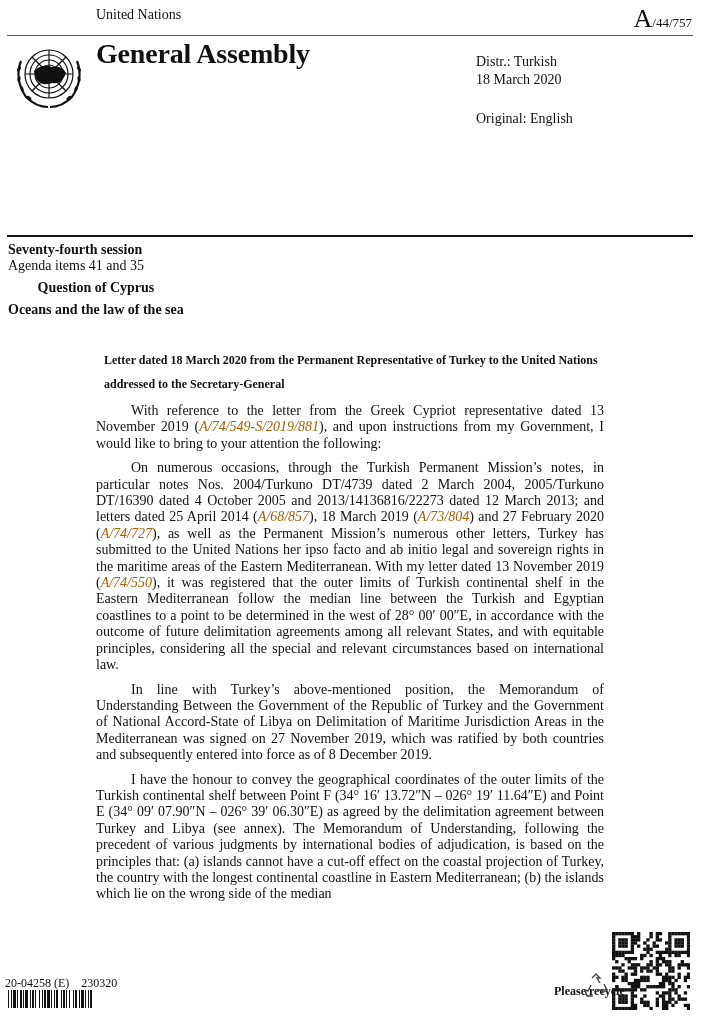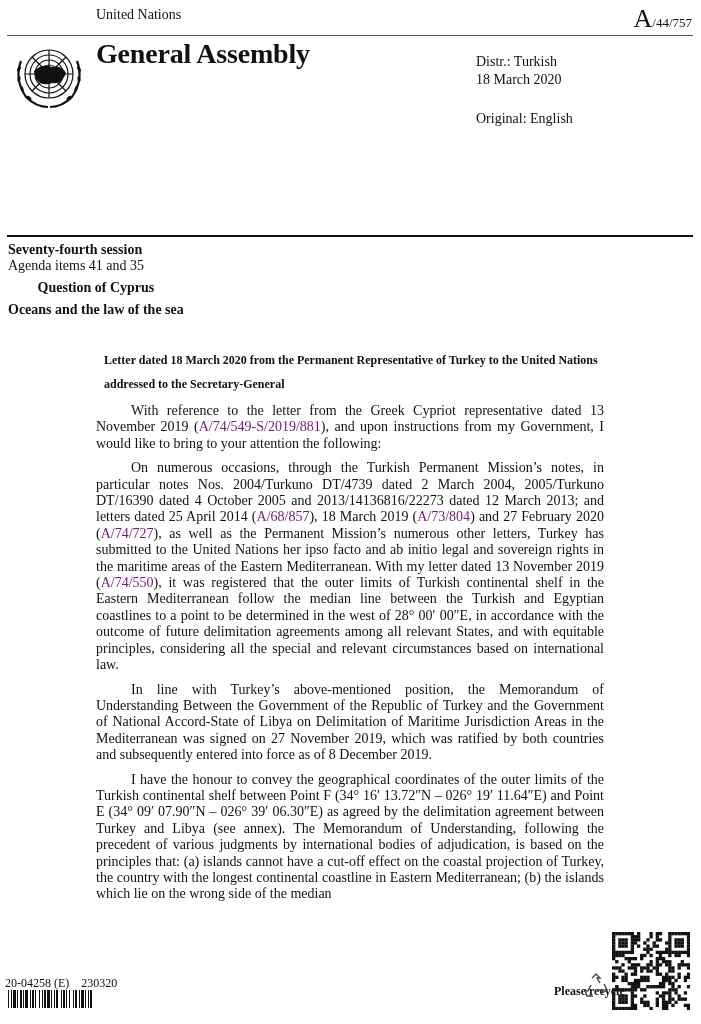--- a/index.html
+++ b/index.html
@@ -16,21 +16,21 @@
   .organ-name { left: 96px; top: 38px; font-size: 28px; font-weight: bold; letter-spacing: -0.2px; }
   .meta { left: 476px; top: 53px; font-size: 14px; line-height: 18px; }
   .meta .orig { margin-top: 21px; }
   .thick-rule { left: 7px; right: 8px; top: 235px; height: 0; border-top: 2px solid #111; }
   .agenda { left: 8px; top: 242px; font-size: 14px; line-height: 16px; }
   .agenda .b { font-weight: bold; }
   .agenda .gap { margin-top: 6px; text-align: center; }
   .title { left: 104px; top: 348px; width: 508px; font-size: 12px; font-weight: bold; line-height: 24px; }
   .body-text { left: 96px; top: 403px; width: 508px; font-size: 14px; line-height: 16.4px; text-align: justify; }
   .body-text p { margin: 0 0 8px 0; text-indent: 35px; }
-  .link { color: #701a75; }
+  .link { color: #a16207; font-style: italic; }
   .job { left: 5px; top: 976px; font-size: 12px; white-space: pre; }
   .barcode { left: 8px; top: 990px; width: 150px; height: 18px; display: flex; gap: 0; }
   .barcode span { display: block; height: 18px; background: #111; }
   .recycle { left: 506px; top: 984px; font-size: 12px; font-weight: bold; margin-left: 48px; }
   .recycle-icon { left: 582px; top: 972px; width: 28px; height: 28px; }
   .qr { left: 612px; top: 932px; width: 78px; height: 78px; }
 </style>
 </head>
 <body>
 

